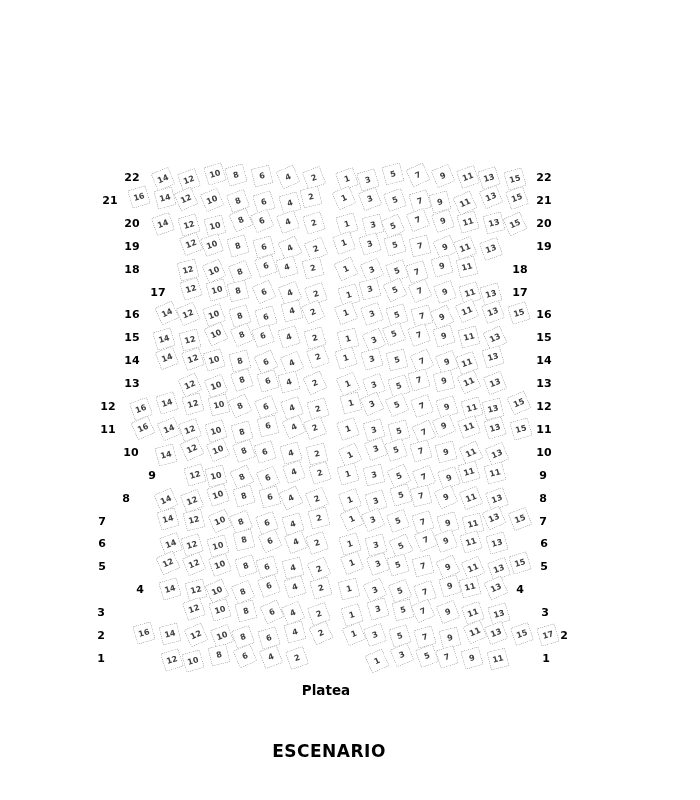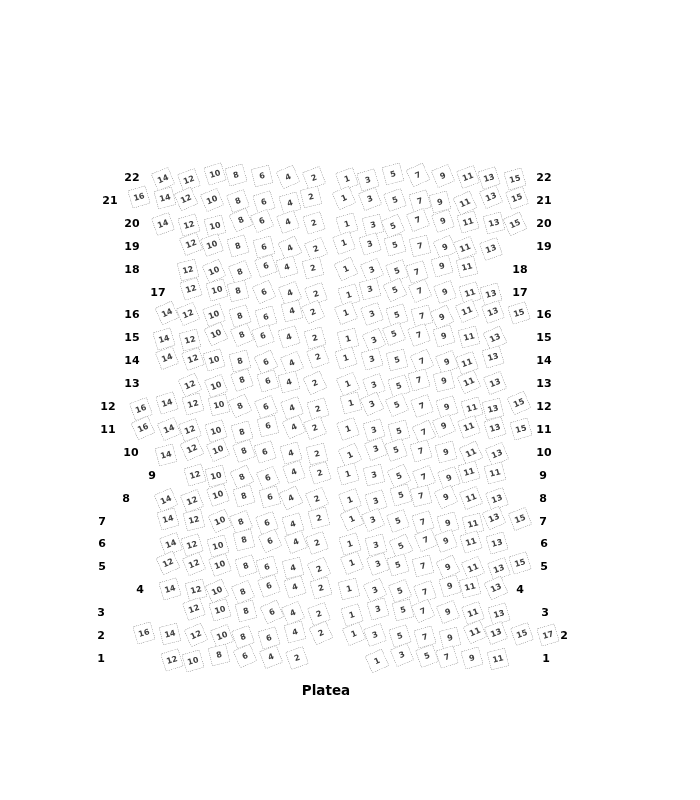--- a/index.html
+++ b/index.html
@@ -62,20 +62,21 @@
     letter-spacing: 0.5px;
     color: #000000;
     font-family: "DejaVu Sans", sans-serif;
   }
 </style>
 </head>
 <body>
 
 <div id="stage-area">
   <div class="area-title">Platea</div>
+  <div class="stage-title">ESCENARIO</div>
 <div class="row-label" style="left: 132px; top: 177px;">22</div>
     <div class="row-label" style="left: 544px; top: 177px;">22</div>
     <div class="seat" style="left: 163px; top: 179px; transform: translate(-50%, -50%) rotate(-22deg);">14</div>
     <div class="seat" style="left: 189px; top: 180px; transform: translate(-50%, -50%) rotate(-20deg);">12</div>
     <div class="seat" style="left: 215px; top: 174px; transform: translate(-50%, -50%) rotate(-18deg);">10</div>
     <div class="seat" style="left: 236px; top: 175px; transform: translate(-50%, -50%) rotate(-16deg);">8</div>
     <div class="seat" style="left: 262px; top: 176px; transform: translate(-50%, -50%) rotate(-14deg);">6</div>
     <div class="seat" style="left: 288px; top: 177px; transform: translate(-50%, -50%) rotate(-23deg);">4</div>
     <div class="seat" style="left: 314px; top: 178px; transform: translate(-50%, -50%) rotate(-21deg);">2</div>
     <div class="seat" style="left: 347px; top: 179px; transform: translate(-50%, -50%) rotate(-19deg);">1</div>

